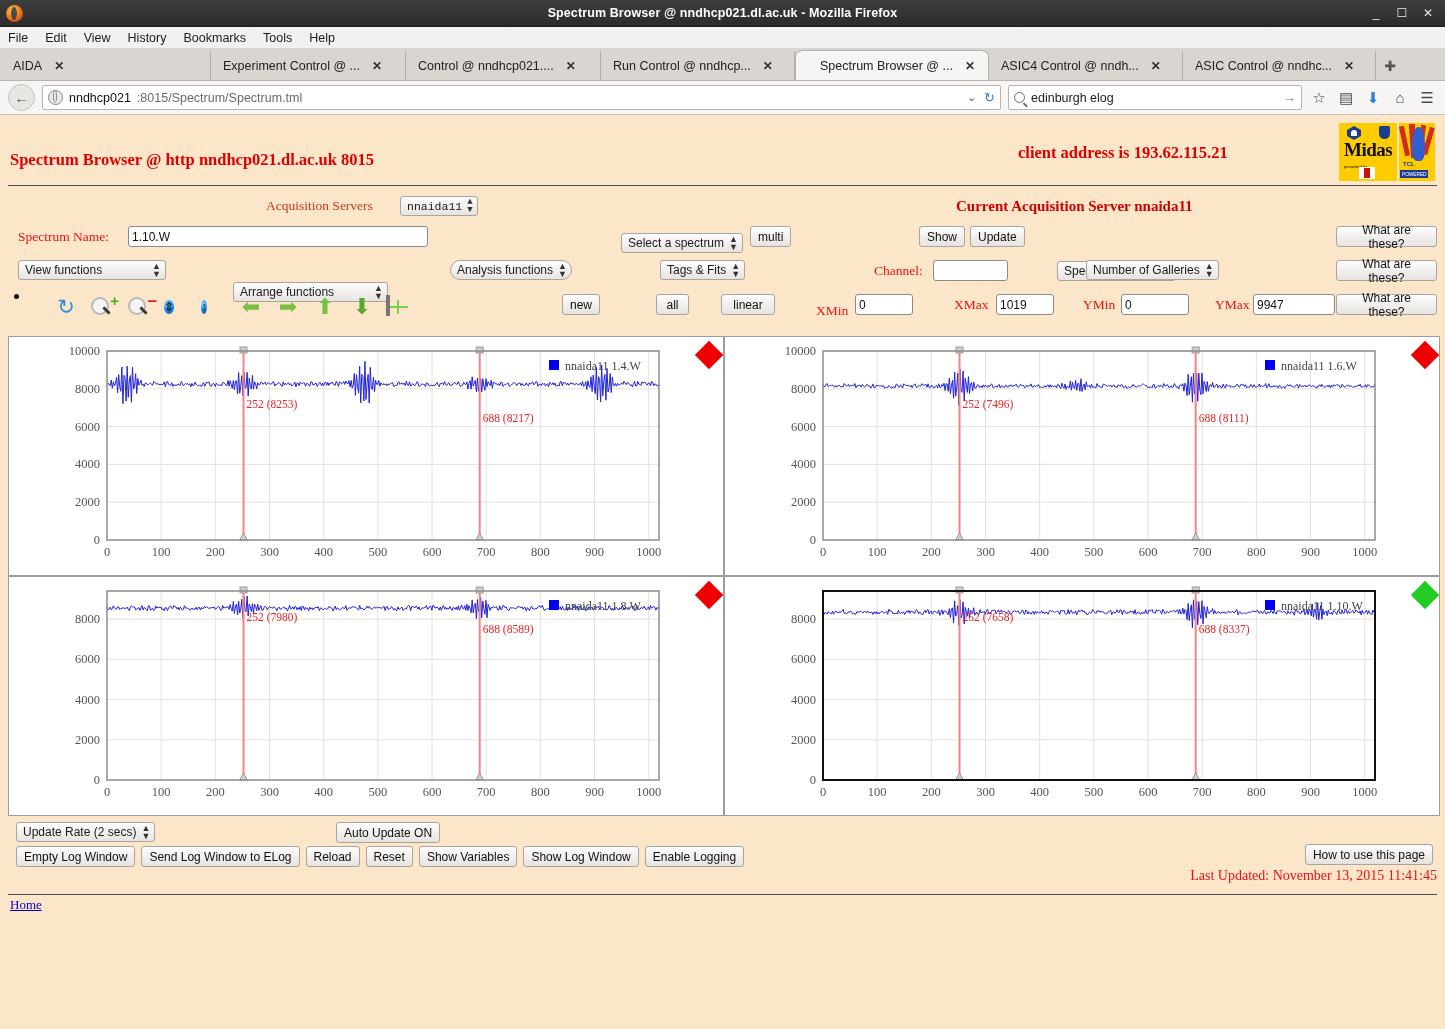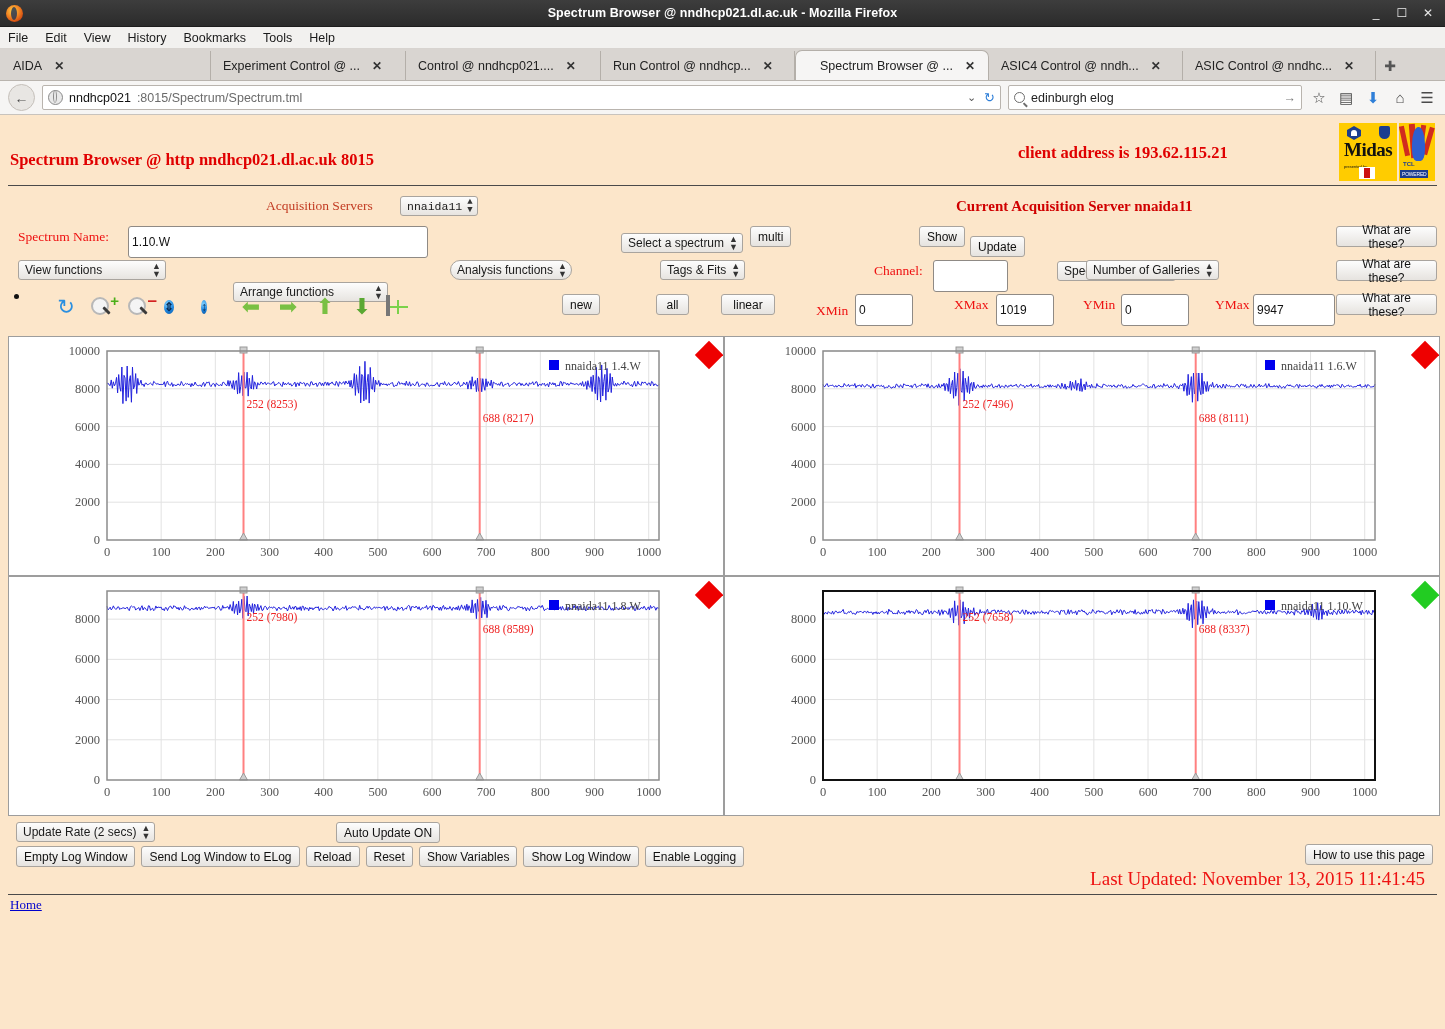--- a/index.html
+++ b/index.html
@@ -218,21 +218,21 @@
     font-family: "Liberation Sans", sans-serif; font-size: 12px;
     background: linear-gradient(#fdfdfd, #e6e3df);
     border: 1px solid #a9a49e; border-radius: 3px;
     padding: 2px 7px; color: #111; height: 21px; box-sizing: border-box;
     display: inline-flex; align-items: center; justify-content: center;
     cursor: pointer;
   }
   input.ui-text {
     font-family: "Liberation Sans", sans-serif; font-size: 12px;
     border: 1px solid #8f8a85; border-radius: 3px; background: #fff;
-    height: 32px; box-sizing: border-box; padding: 0 3px; color:#111;
+    height: 21px; box-sizing: border-box; padding: 0 3px; color:#111;
   }
 
   .ctl-area { position: relative; height: 106px; }
   .abs { position: absolute; }
   .redlabel { color: #ee1111; font-family: "Liberation Serif", serif; font-size: 13.5px; }
 
   .toolbar-icons { position: absolute; left: 8px; top: 68px; display: flex; gap: 11px; align-items: center;}
   .ic { width: 26px; height: 26px; position: relative; display:inline-block; }
   .ic-radiation {
     width: 23px; height: 23px; border-radius: 50%;
@@ -285,21 +285,21 @@
     transform: rotate(45deg);
     top: 8px; right: 4px;
   }
   .diamond.red { background: #ee0000; }
   .diamond.green { background: #22cc22; }
 
   
   .bottom { margin-top: 6px; position: relative; height: 62px; }
   .btnrow { display: flex; gap: 6px; align-items: center; }
   .hr2 { border:none; border-top:1px solid #4a4a4a; margin: 10px 0 0 0;}
-  .lastupd { position:absolute; right: 12px; top: 46px; color:#ee1111; font-family:"Liberation Serif", serif; font-size:19px;}
+  .lastupd { position:absolute; right: 0; top: 46px; color:#ee1111; font-family:"Liberation Serif", serif; font-size:14px;}
   .howto { position:absolute; right: 4px; top: 22px; }
   .homelink { margin-top: 12px; margin-left: 2px; color:#0000cc; text-decoration: underline; font-size:13px; font-family:"Liberation Serif", serif;}
 </style>
 </head>
 <body>
 
 <div class="app">
 
   <div class="titlebar">
     <div class="ff-logo"></div>
@@ -425,21 +425,21 @@
         <input class="ui-text abs" style="left: 120px; top: 0px; width: 300px;" value="1.10.W">
         <span class="ui-select abs" style="left:613px; top:7px;">
           <span>Select a spectrum</span>
           <span class="arrows">
               <span>▲</span>
               <span>▼</span>
             </span>
         </span>
         <button class="btn abs" style="left:742px; top:0px;">multi</button>
         <button class="btn abs" style="left:911px; top:0px;">Show</button>
-        <button class="btn abs" style="left:962px; top:10px;">Update</button>
+        <button class="btn abs" style="left:962px; top:0px;">Update</button>
         <span class="ui-select abs" style="left:1049px; top:0px;margin-top:35px;">
           <span>Spectra functions</span>
           <span class="arrows">
               <span>▲</span>
               <span>▼</span>
             </span>
         </span>
         <button class="btn abs" style="left:1328px; top:0px;">What are these?</button>
 
         <span class="ui-select abs" style="left:10px; top:34px; width:148px; justify-content:space-between;">

